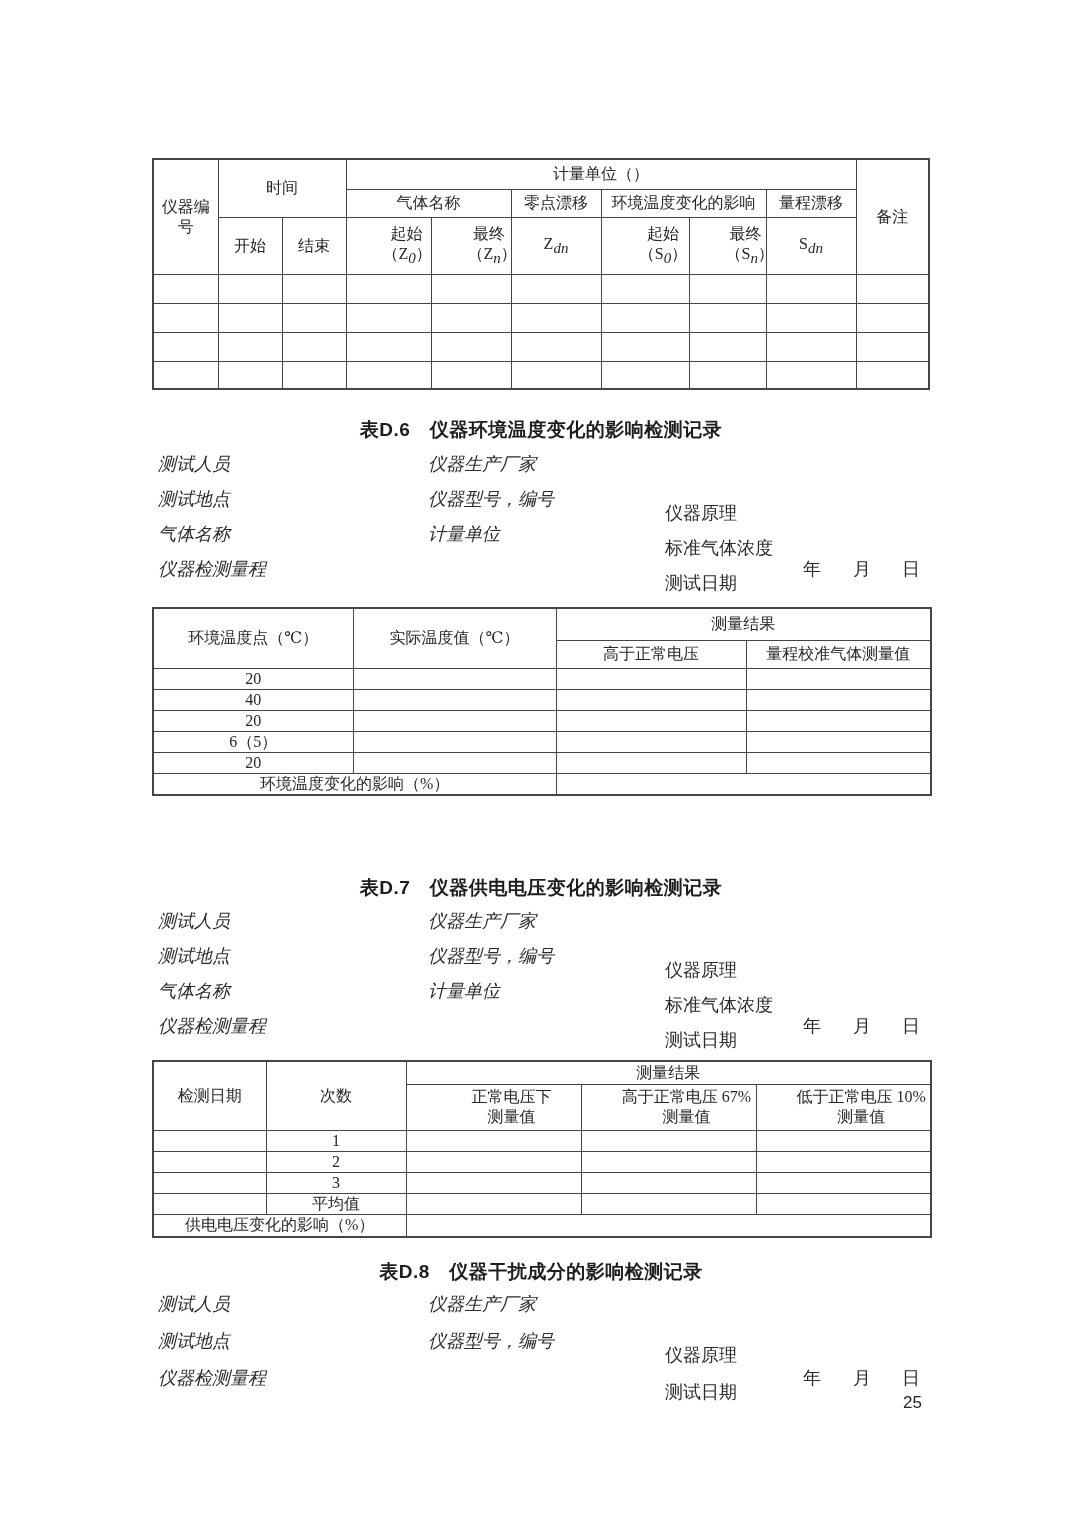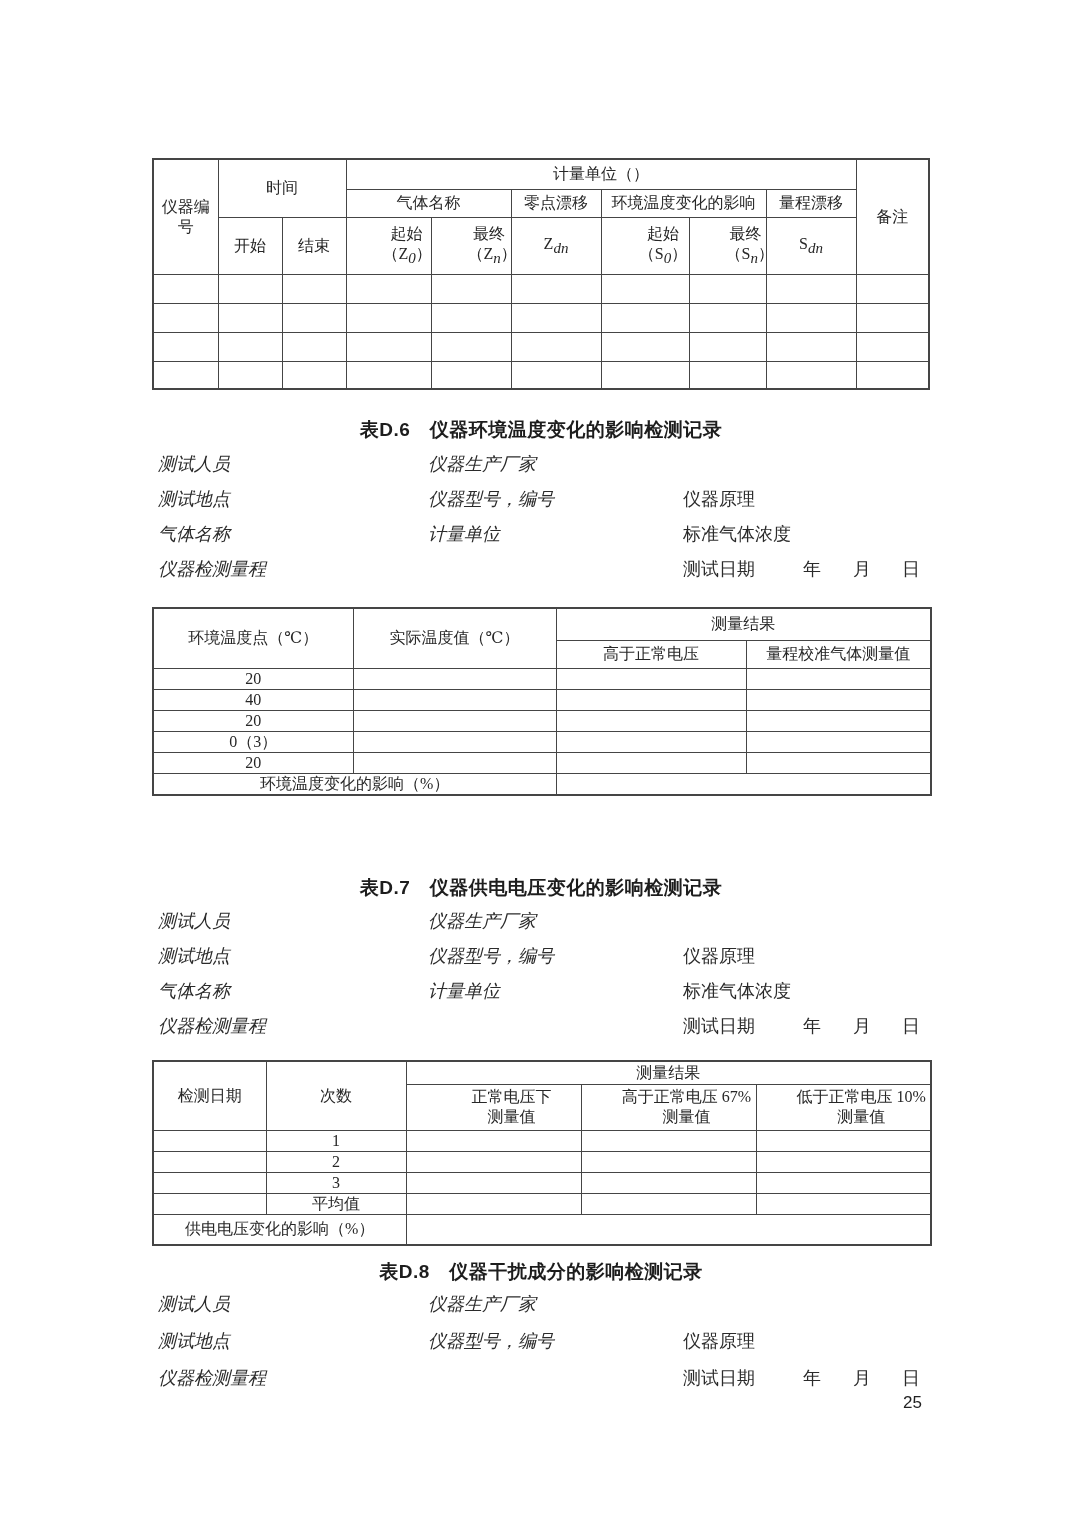--- a/index.html
+++ b/index.html
@@ -23,21 +23,21 @@
   
   .sec-title{position:absolute;width:778px;text-align:center;
     font-family:"Liberation Sans","DejaVu Sans",sans-serif;
     font-weight:bold;font-size:19px;color:#1d1d1d;letter-spacing:0.5px;}
 
   
   .info-row{position:relative;height:35px;font-size:18px;color:#2b2b2b;}
   .info-row span{position:absolute;top:4px;white-space:nowrap;}
   .c1{left:6px;font-style:italic;}
   .c2{left:276px;font-style:italic;}
-  .c3{left:531px;}
+  .c3{left:513px;margin-top:14px;}
   .c-year{left:651px;}
   .c-month{left:701px;}
   .c-day{left:750px;}
 
   .pagenum{position:absolute;top:1393px;left:152px;width:778px;
     text-align:right;padding-right:8px;box-sizing:border-box;
     font-size:17px;font-family:"Liberation Sans","DejaVu Sans",sans-serif;color:#222;}
 </style>
 </head>
 <body>
@@ -202,21 +202,21 @@
           <td></td>
           <td></td>
     </tr>
     <tr style="height:19px">
       <td>20</td>
       <td></td>
           <td></td>
           <td></td>
     </tr>
     <tr style="height:19px">
-      <td>0（3）</td>
+      <td>6（5）</td>
       <td></td>
           <td></td>
           <td></td>
     </tr>
     <tr style="height:19px">
       <td>20</td>
       <td></td>
           <td></td>
           <td></td>
     </tr>
@@ -302,21 +302,21 @@
           <td></td>
           <td></td>
     </tr>
     <tr style="height:21px">
       <td></td>
       <td>平均值</td>
       <td></td>
           <td></td>
           <td></td>
     </tr>
-    <tr style="height:31px">
+    <tr style="height:23px">
       <td colspan="2">供电电压变化的影响（%）</td>
       <td colspan="3"></td>
     </tr>
   </tbody>
     </table>
 
   <div class="sec-title" style="top:1259px;">表D.8　仪器干扰成分的影响检测记录</div>
 
   <div class="abs" style="top:1288px;left:0;width:778px;">
     <div class="info-row" style="height:37px;">

